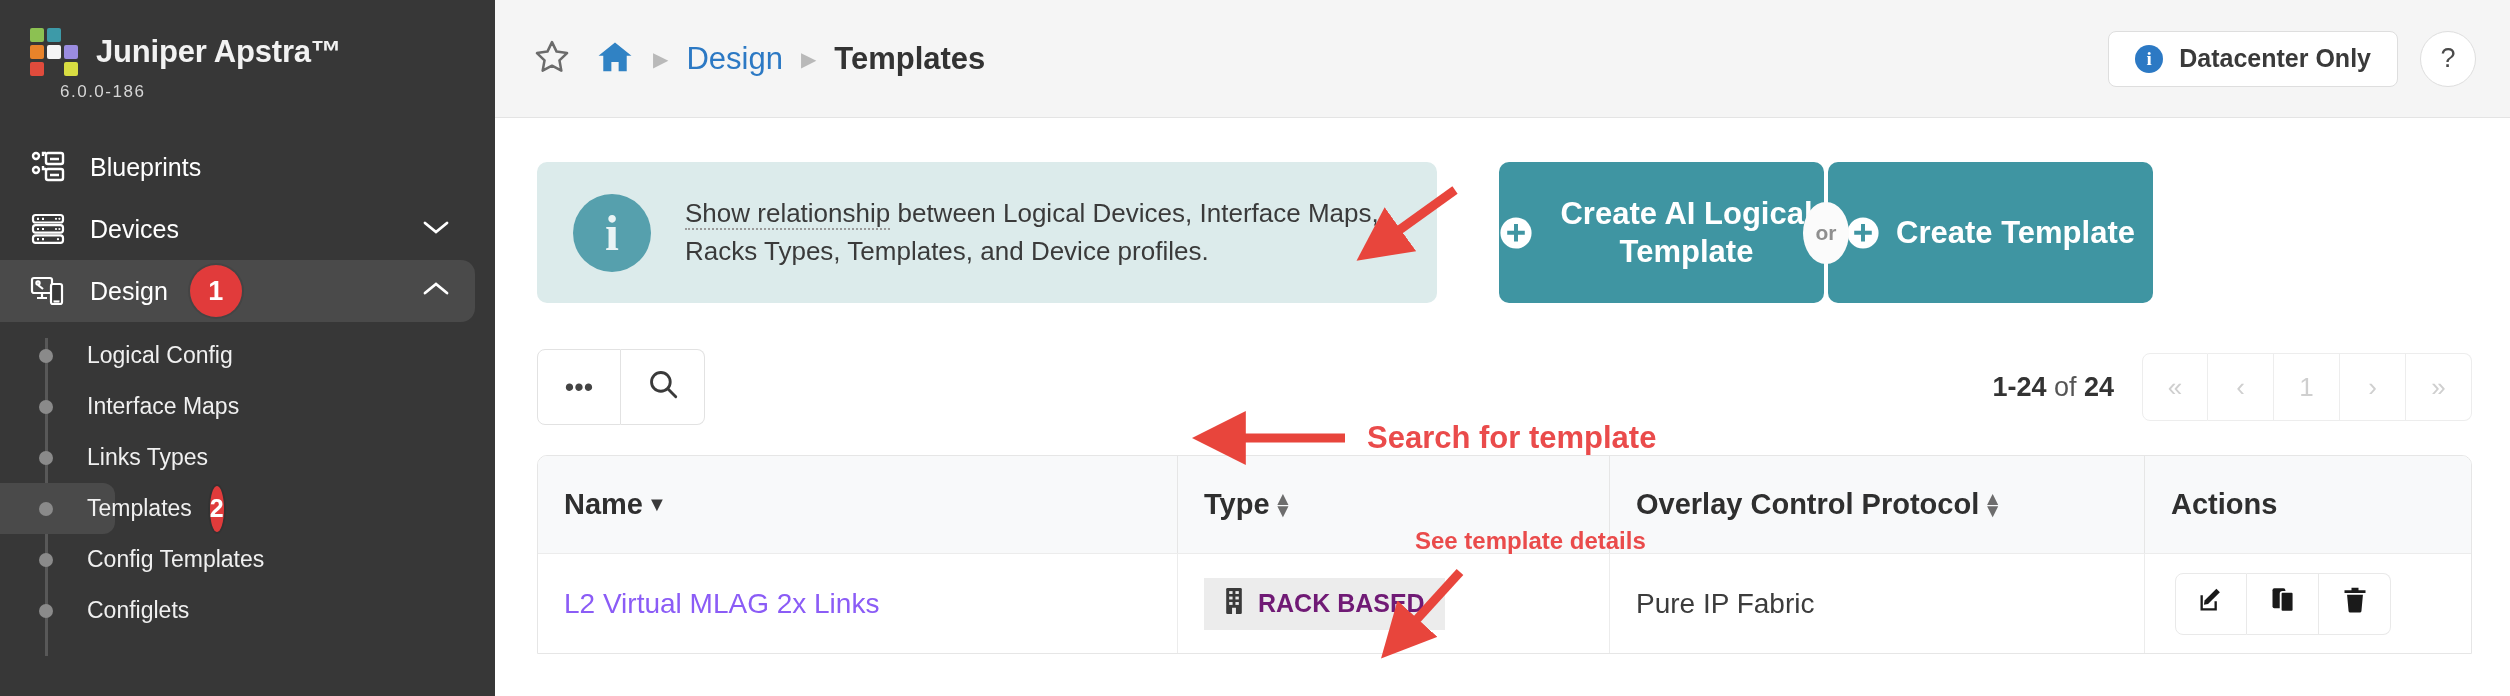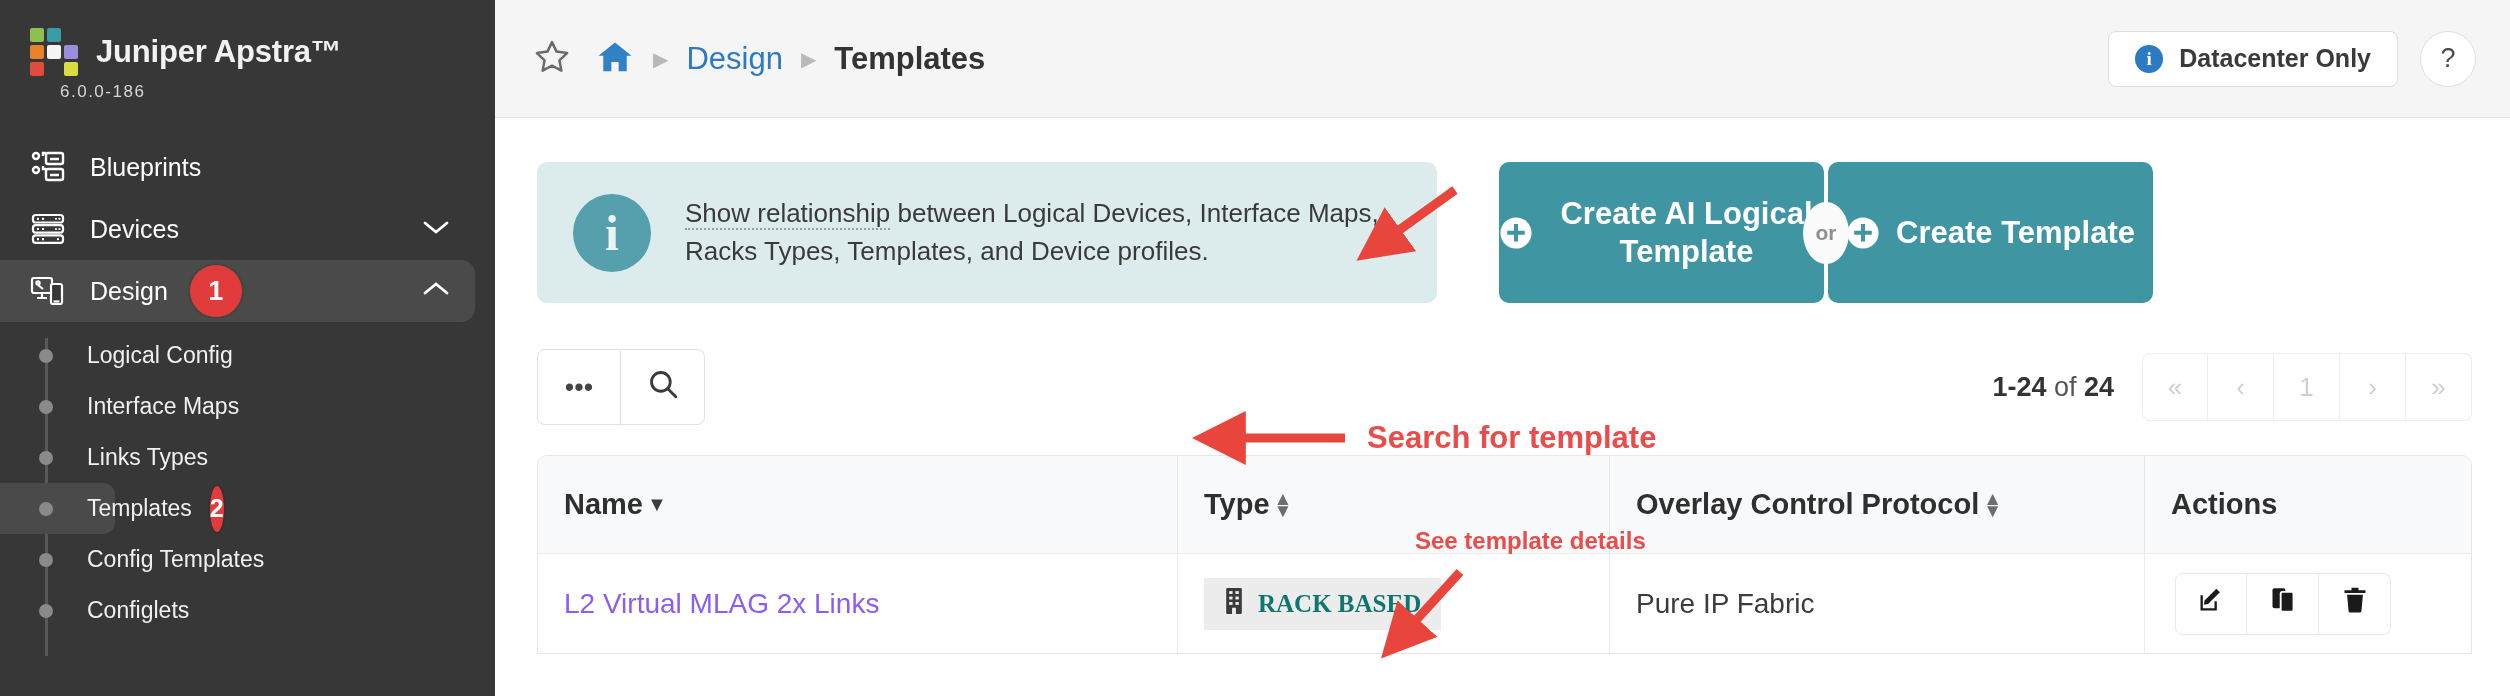--- a/index.html
+++ b/index.html
@@ -210,21 +210,21 @@
     display: flex; align-items: center;
     padding-left: 26px; font-size: 28px; color: #3c3c3c;
     border-right: 1px solid #ececec;
   }
   .td:last-child { border-right: none; }
   .cell-link { color: #8b5cf6; cursor: pointer; }
   .chip {
     display: inline-flex; align-items: center; gap: 14px;
     background: #ececec; border-radius: 0;
     height: 52px; padding: 0 20px;
-    font-size: 25px; font-weight: bold; color: #0f766e; font-family: Liberation Serif, serif;
+    font-size: 25px; font-weight: bold; color: #701a75;
   }
   .act-group { display: flex; margin-left: 4px; }
   .act-btn {
     width: 72px; height: 62px;
     background: #fff; border: 1px solid #e9e9e9; border-left: none;
     display: flex; align-items: center; justify-content: center;
     cursor: pointer;
   }
   .act-btn:first-child { border-left: 1px solid #e9e9e9; border-radius: 8px 0 0 8px; }
   .act-btn:last-child { border-radius: 0 8px 8px 0; }

